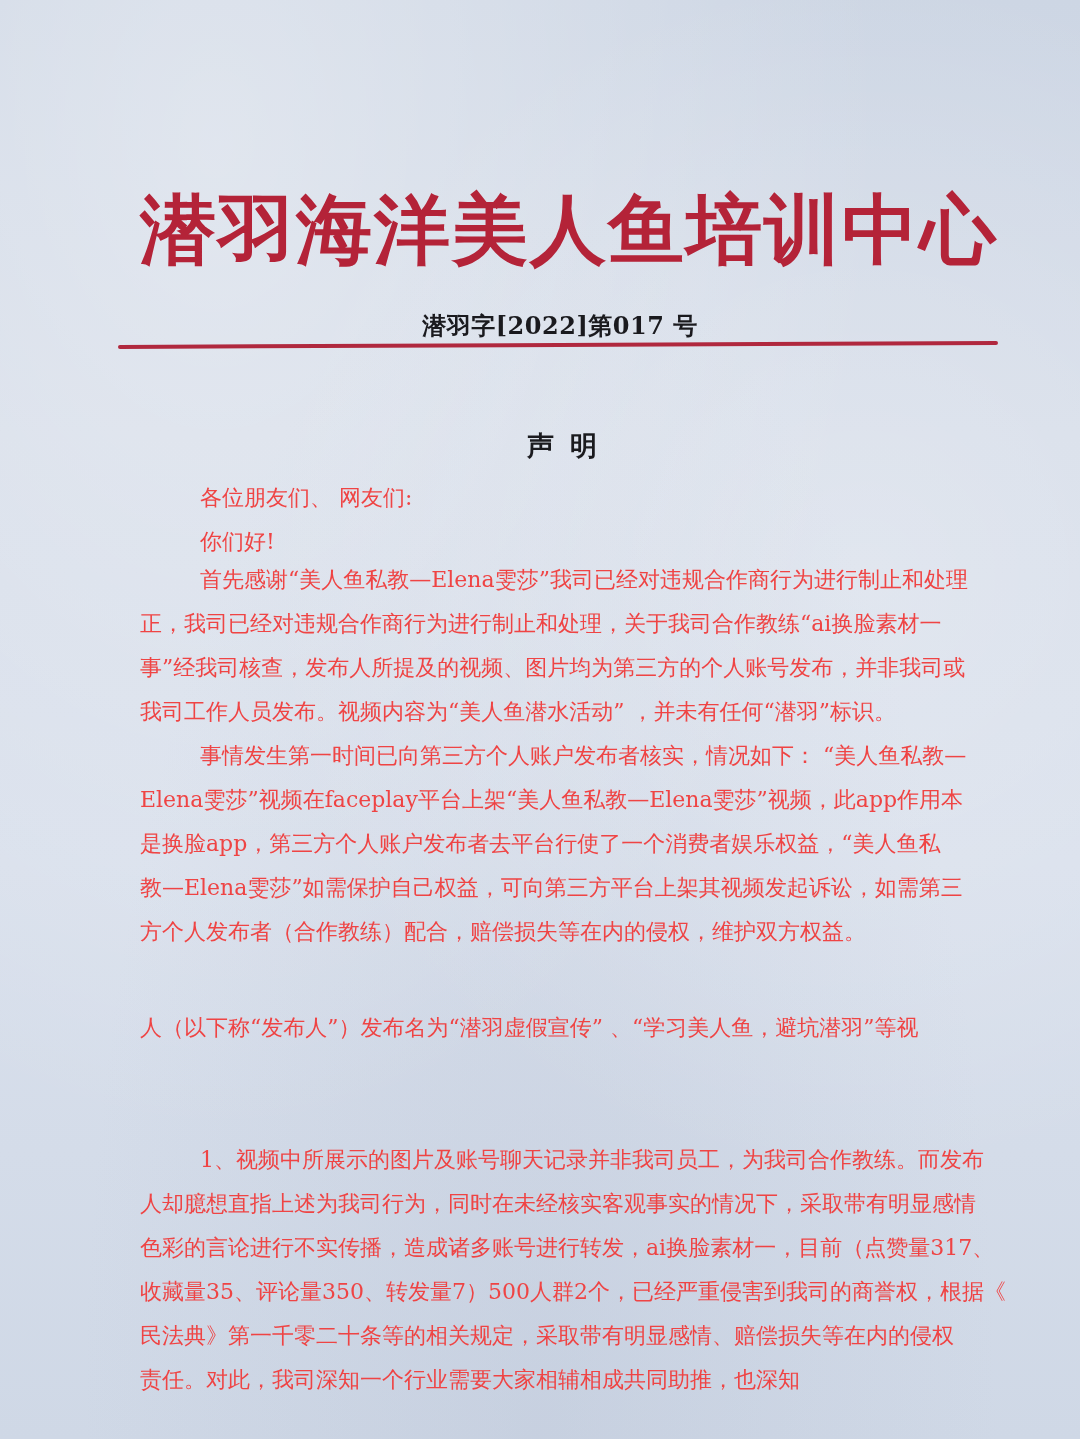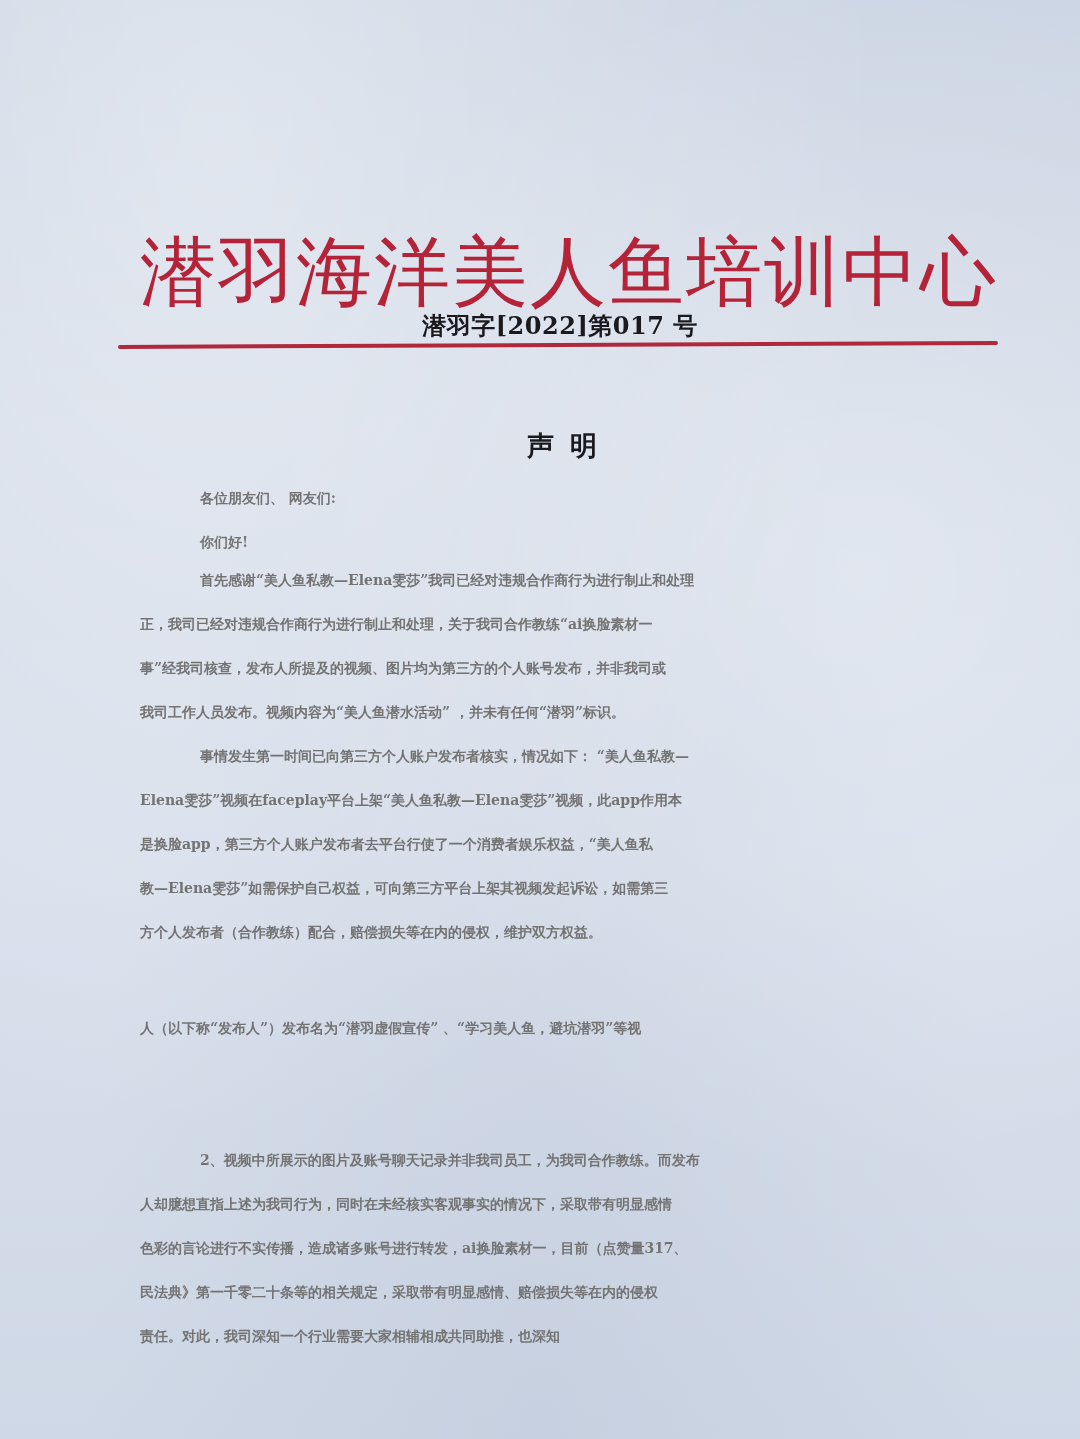--- a/index.html
+++ b/index.html
@@ -27,24 +27,23 @@
     .org-title {
       position: absolute;
       left: 140px;
       top: 192px;
       width: 820px;
       text-align: center;
       font-family: "DejaVu Sans", "Liberation Sans", sans-serif;
       font-size: 76px;
       letter-spacing: 2px;
       color: #b42338;
-      font-weight: normal;
+      font-weight: bold;
       line-height: 1;
       white-space: nowrap;
-      margin-top: 42px;
     }
     .doc-number {
       position: absolute;
       left: 0;
       width: 1120px;
       top: 310px;
       text-align: center;
       font-size: 24px;
       font-weight: bold;
       color: #1a1a1e;
@@ -68,24 +67,23 @@
       text-align: center;
       font-size: 27px;
       font-weight: bold;
       letter-spacing: 16px;
       color: #1a1a1e;
     }
     .body-text {
       position: absolute;
       left: 140px;
       width: 820px;
-      font-size: 14px;
+      font-size: 22px;
       line-height: 44px;
-      color: #737373;
-      font-weight: bold;
+      color: #ef4444;
     }
     .line {
       white-space: nowrap;
       height: 44px;
       display: block;
     }
     .indent { padding-left: 60px; }
   </style>
 </head>
 <body>
@@ -116,18 +114,19 @@
   <span class="line">是换脸app，第三方个人账户发布者去平台行使了一个消费者娱乐权益，“美人鱼私</span>
   <span class="line">教—Elena雯莎”如需保护自己权益，可向第三方平台上架其视频发起诉讼，如需第三</span>
   <span class="line">方个人发布者（合作教练）配合，赔偿损失等在内的侵权，维护双方权益。</span>
 </div>
 
 <div class="body-text" style="top:1006px;">
   <span class="line">人（以下称“发布人”）发布名为“潜羽虚假宣传” 、“学习美人鱼，避坑潜羽”等视</span>
 </div>
 
 <div class="body-text" style="top:1138px;">
-  <span class="line indent">2、视频中所展示的图片及账号聊天记录并非我司员工，为我司合作教练。而发布</span>
+  <span class="line indent">1、视频中所展示的图片及账号聊天记录并非我司员工，为我司合作教练。而发布</span>
   <span class="line">人却臆想直指上述为我司行为，同时在未经核实客观事实的情况下，采取带有明显感情</span>
   <span class="line">色彩的言论进行不实传播，造成诸多账号进行转发，ai换脸素材一，目前（点赞量317、</span>
+  <span class="line">收藏量35、评论量350、转发量7）500人群2个，已经严重侵害到我司的商誉权，根据《</span>
   <span class="line">民法典》第一千零二十条等的相关规定，采取带有明显感情、赔偿损失等在内的侵权</span>
   <span class="line">责任。对此，我司深知一个行业需要大家相辅相成共同助推，也深知</span>
 </div>
 
 </body></html>

